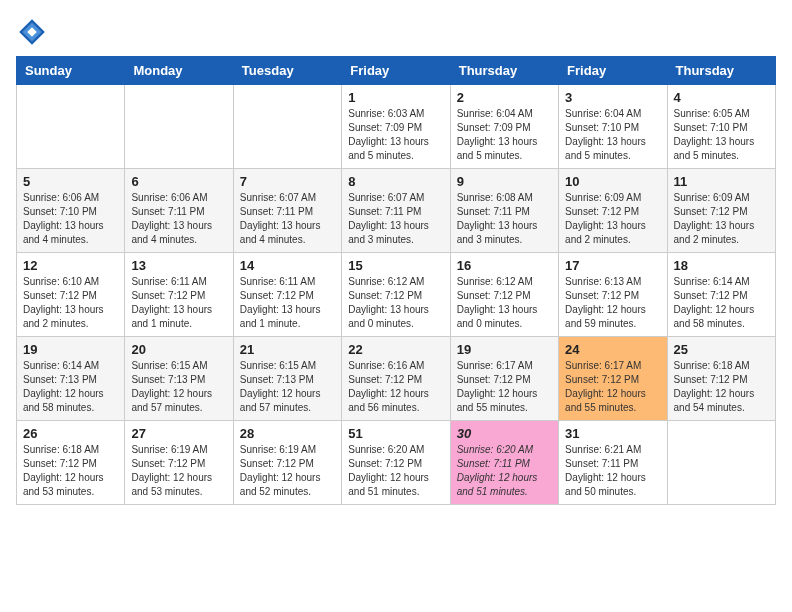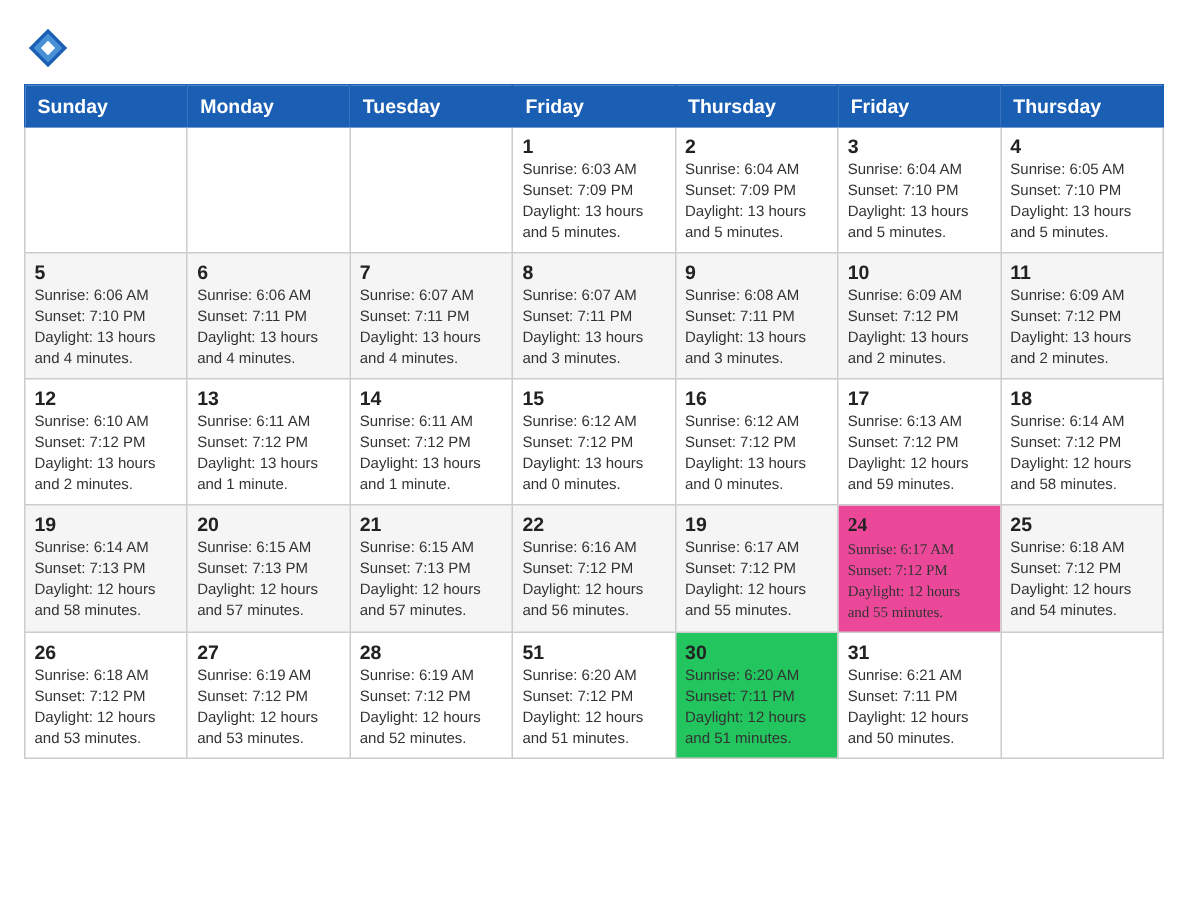--- a/index.html
+++ b/index.html
@@ -227,21 +227,21 @@
           <div class="day-info">Sunrise: 6:15 AM<br>Sunset: 7:13 PM<br>Daylight: 12 hours<br>and 57 minutes.</div>
         </td>
         <td style="background-color: rgb(245, 245, 245); margin-left: 44px;">
           <span class="day-number">22</span>
           <div class="day-info">Sunrise: 6:16 AM<br>Sunset: 7:12 PM<br>Daylight: 12 hours<br>and 56 minutes.</div>
         </td>
         <td style="background-color: rgb(245, 245, 245);">
           <span class="day-number">19</span>
           <div class="day-info">Sunrise: 6:17 AM<br>Sunset: 7:12 PM<br>Daylight: 12 hours<br>and 55 minutes.</div>
         </td>
-        <td style="background-color: #ec4899; font-family: Liberation Serif, serif;">
+        <td style="background-color: #fdba74;">
           <span class="day-number">24</span>
           <div class="day-info">Sunrise: 6:17 AM<br>Sunset: 7:12 PM<br>Daylight: 12 hours<br>and 55 minutes.</div>
         </td>
         <td style="background-color: rgb(245, 245, 245);">
           <span class="day-number">25</span>
           <div class="day-info">Sunrise: 6:18 AM<br>Sunset: 7:12 PM<br>Daylight: 12 hours<br>and 54 minutes.</div>
         </td>
       </tr>
       <tr>
         <td style="background-color: rgb(255, 255, 255);">
@@ -253,21 +253,21 @@
           <div class="day-info">Sunrise: 6:19 AM<br>Sunset: 7:12 PM<br>Daylight: 12 hours<br>and 53 minutes.</div>
         </td>
         <td style="background-color: rgb(255, 255, 255);">
           <span class="day-number">28</span>
           <div class="day-info">Sunrise: 6:19 AM<br>Sunset: 7:12 PM<br>Daylight: 12 hours<br>and 52 minutes.</div>
         </td>
         <td style="background-color: rgb(255, 255, 255);">
           <span class="day-number">51</span>
           <div class="day-info">Sunrise: 6:20 AM<br>Sunset: 7:12 PM<br>Daylight: 12 hours<br>and 51 minutes.</div>
         </td>
-        <td style="background-color: #22c55e;">
+        <td style="background-color: #f9a8d4; font-style: italic;">
           <span class="day-number">30</span>
           <div class="day-info">Sunrise: 6:20 AM<br>Sunset: 7:11 PM<br>Daylight: 12 hours<br>and 51 minutes.</div>
         </td>
         <td style="background-color: rgb(255, 255, 255);">
           <span class="day-number">31</span>
           <div class="day-info">Sunrise: 6:21 AM<br>Sunset: 7:11 PM<br>Daylight: 12 hours<br>and 50 minutes.</div>
         </td>
         <td class="empty-cell"></td>
       </tr>
     </tbody>

